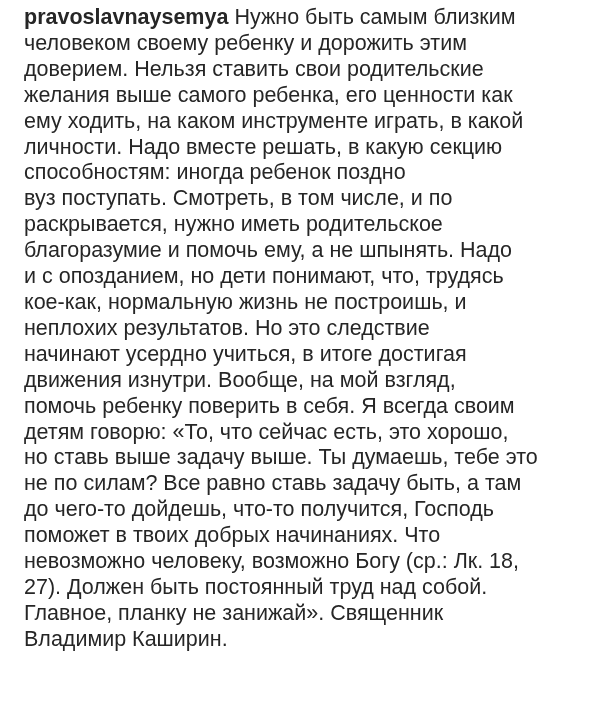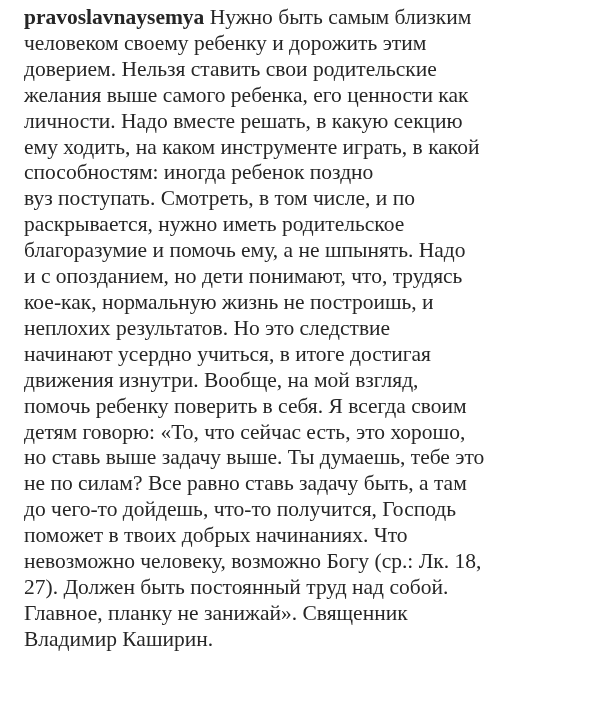--- a/index.html
+++ b/index.html
@@ -7,21 +7,21 @@
     padding: 0;
     width: 600px;
     height: 706px;
     background: #ffffff;
     overflow: hidden;
   }
   .post-caption {
     box-sizing: border-box;
     width: 600px;
     padding: 5px 8px 0 24px;
-    font-family: Liberation Serif, serif;
+    font-family: Liberation Sans, sans-serif;
     font-size: 21.5px;
     line-height: 25.9px;
     color: #262626;
     font-weight: 400;
   }
   .caption-line {
     white-space: nowrap;
   }
   .username {
     font-weight: 700;
@@ -33,22 +33,22 @@
 <body>
 
 <div class="post-caption">
   <div class="caption-line">
     <span class="username">pravoslavnaysemya</span>
     <span>Нужно быть самым близким</span>
   </div>
   <div class="caption-line">человеком своему ребенку и дорожить этим</div>
   <div class="caption-line">доверием. Нельзя ставить свои родительские</div>
   <div class="caption-line">желания выше самого ребенка, его ценности как</div>
+  <div class="caption-line">ему ходить, на каком инструменте играть, в какой</div>
   <div class="caption-line">личности. Надо вместе решать, в какую секцию</div>
-  <div class="caption-line">ему ходить, на каком инструменте играть, в какой</div>
   <div class="caption-line">способностям: иногда ребенок поздно</div>
   <div class="caption-line">вуз поступать. Смотреть, в том числе, и по</div>
   <div class="caption-line">раскрывается, нужно иметь родительское</div>
   <div class="caption-line">благоразумие и помочь ему, а не шпынять. Надо</div>
   <div class="caption-line">и с опозданием, но дети понимают, что, трудясь</div>
   <div class="caption-line">кое-как, нормальную жизнь не построишь, и</div>
   <div class="caption-line">неплохих результатов. Но это следствие</div>
   <div class="caption-line">начинают усердно учиться, в итоге достигая</div>
   <div class="caption-line">движения изнутри. Вообще, на мой взгляд,</div>
   <div class="caption-line">помочь ребенку поверить в себя. Я всегда своим</div>

